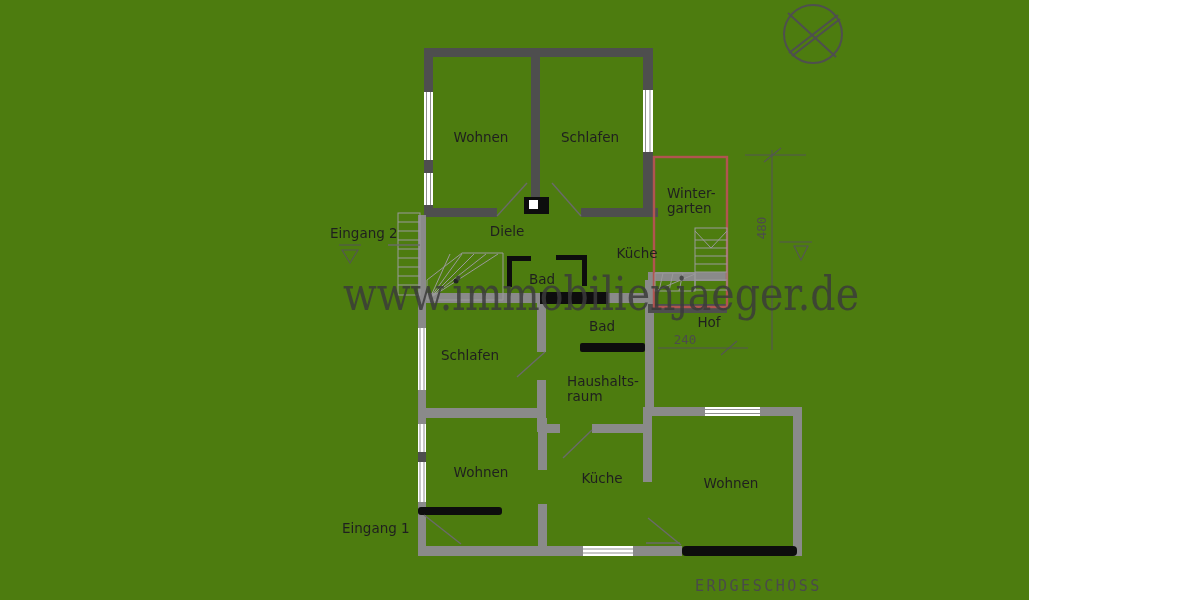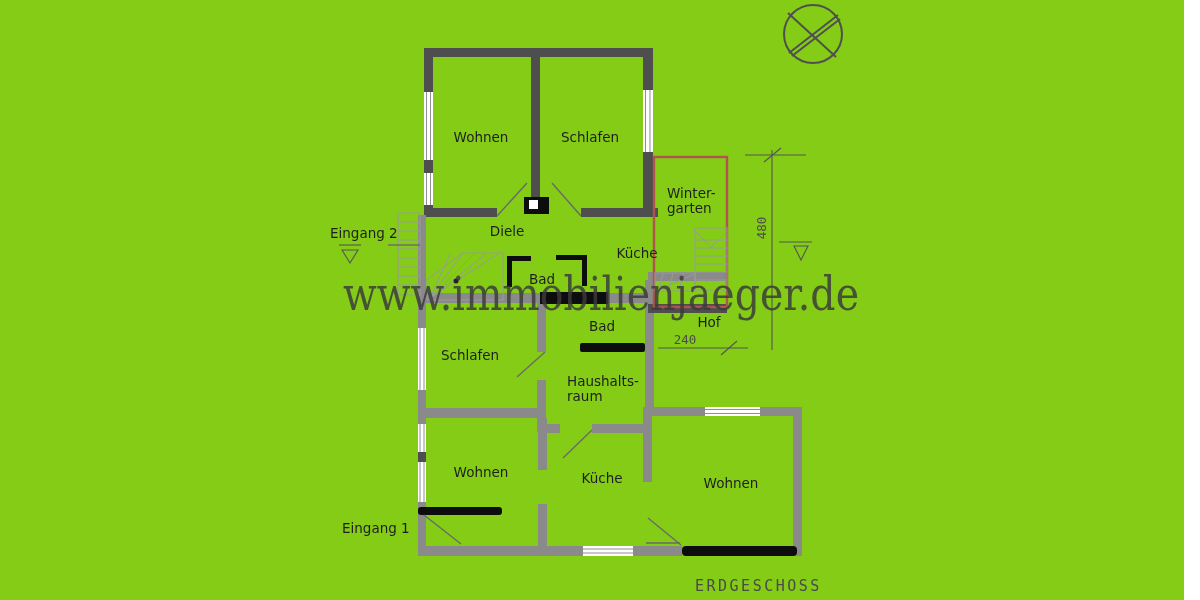--- a/index.html
+++ b/index.html
@@ -1,17 +1,17 @@
 <!DOCTYPE html>
 <html style="--wall-dark: #4e4e4e; --wall-gray: #8a8a8a; --door-black: #0d0d0d; --wintergarten-red: #b15450; --watermark-gray: #3a3a3a; --label-black: #1f1f1f; --dim-gray: #555555;"><head>
 <meta charset="utf-8">
 <style>
   html,body { margin:0; padding:0; background:#ffffff; }
   .page {
-    position:relative; width:1184px; height:600px; background:#84cc16;
+    position:relative; width:1029px; height:600px; background:#4d7c0f;
     font-family:"DejaVu Sans", "Liberation Sans", sans-serif; overflow:hidden;
   }
   svg { display:block; }
   .wall-dark  { fill:var(--wall-dark,#4e4e4e); }
   .wall-gray  { fill:var(--wall-gray,#8a8a8a); }
   .blackbar   { fill:var(--door-black,#0d0d0d); }
   .win        { fill:#ffffff; }
   .win-line   { stroke:#8f8f8f; stroke-width:1; }
   .thin       { stroke:#9a9a9a; stroke-width:1; fill:none; }
   .swing      { stroke:#6a6a6a; stroke-width:1.4; fill:none; }

